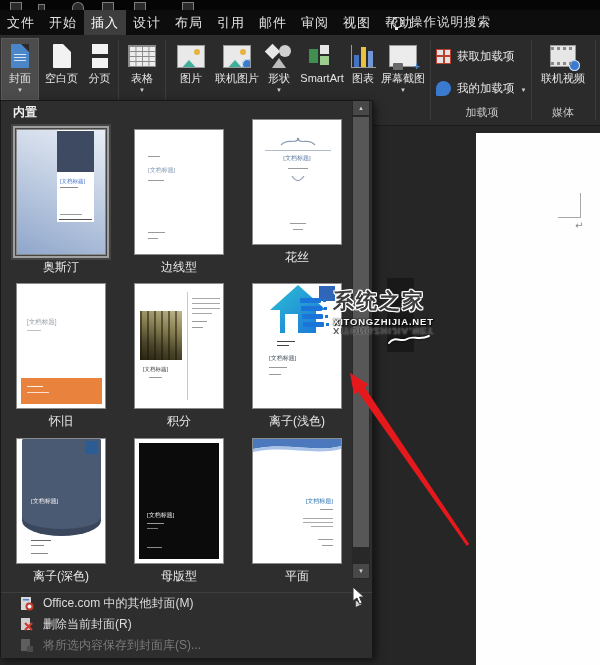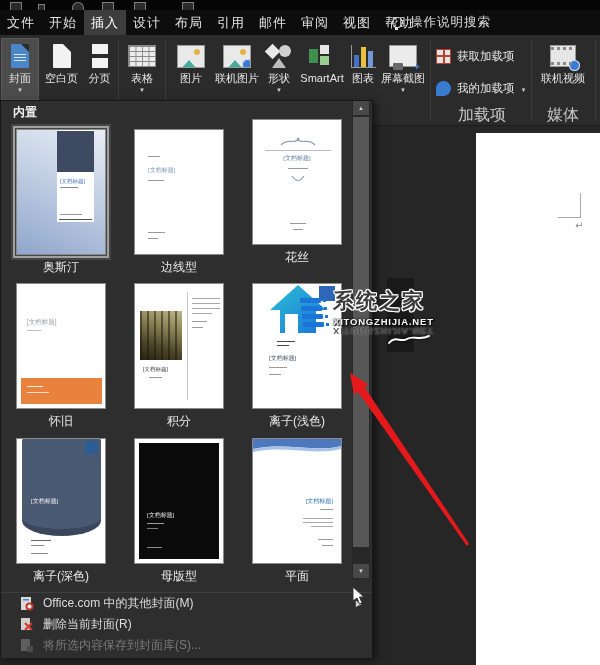--- a/index.html
+++ b/index.html
@@ -20,21 +20,21 @@
   .bulb::after{content:"";position:absolute;left:2px;top:9px;width:3px;height:3px;background:#e8e8e8;}
 
   
   .ribbon{position:absolute;left:0;top:35px;width:600px;height:90px;background:#2b2b2b;border-bottom:1px solid #1c1c1c;}
   .rsep{position:absolute;top:5px;height:80px;width:1px;background:#3c3c3c;}
   .rbtn{position:absolute;top:4px;height:60px;display:flex;flex-direction:column;align-items:center;justify-content:flex-start;color:#e6e6e6;}
   .rbtn.pressed{background:#4c4c4c;outline:1px solid #5a5a5a;}
   .ricon{height:30px;display:flex;align-items:center;justify-content:center;margin-top:2px;}
   .rlabel{font-size:11px;line-height:13px;margin-top:1px;white-space:nowrap;}
   .drop{font-size:6px;line-height:8px;color:#cfcfcf;margin-top:1px;}
-  .grouplabel{position:absolute;top:70px;font-size:16px;color:#c6c6c6;text-align:center;}
+  .grouplabel{position:absolute;top:70px;font-size:11px;color:#c6c6c6;text-align:center;}
   .smallbtn{position:absolute;height:22px;display:flex;align-items:center;gap:6px;color:#e6e6e6;font-size:11.5px;white-space:nowrap;}
 
   
   .pageicon{width:18px;height:24px;background:#f2f2f2;position:relative;border-radius:1px;}
   .pageicon.blue{background:#4a86c8;}
   .pageicon::before{content:"";position:absolute;right:0;top:0;border:4px solid #2b2b2b;border-left-color:transparent;border-bottom-color:transparent;}
   .pageicon .plines{position:absolute;left:3px;right:3px;top:8px;height:10px;
       background:repeating-linear-gradient(#0000 0 2px,#9db9dd 2px 3px);}
   .pageicon.blue .plines{background:repeating-linear-gradient(#0000 0 2px,#d9e6f5 2px 3px);}
   .splitpage{width:20px;height:24px;position:relative;}

